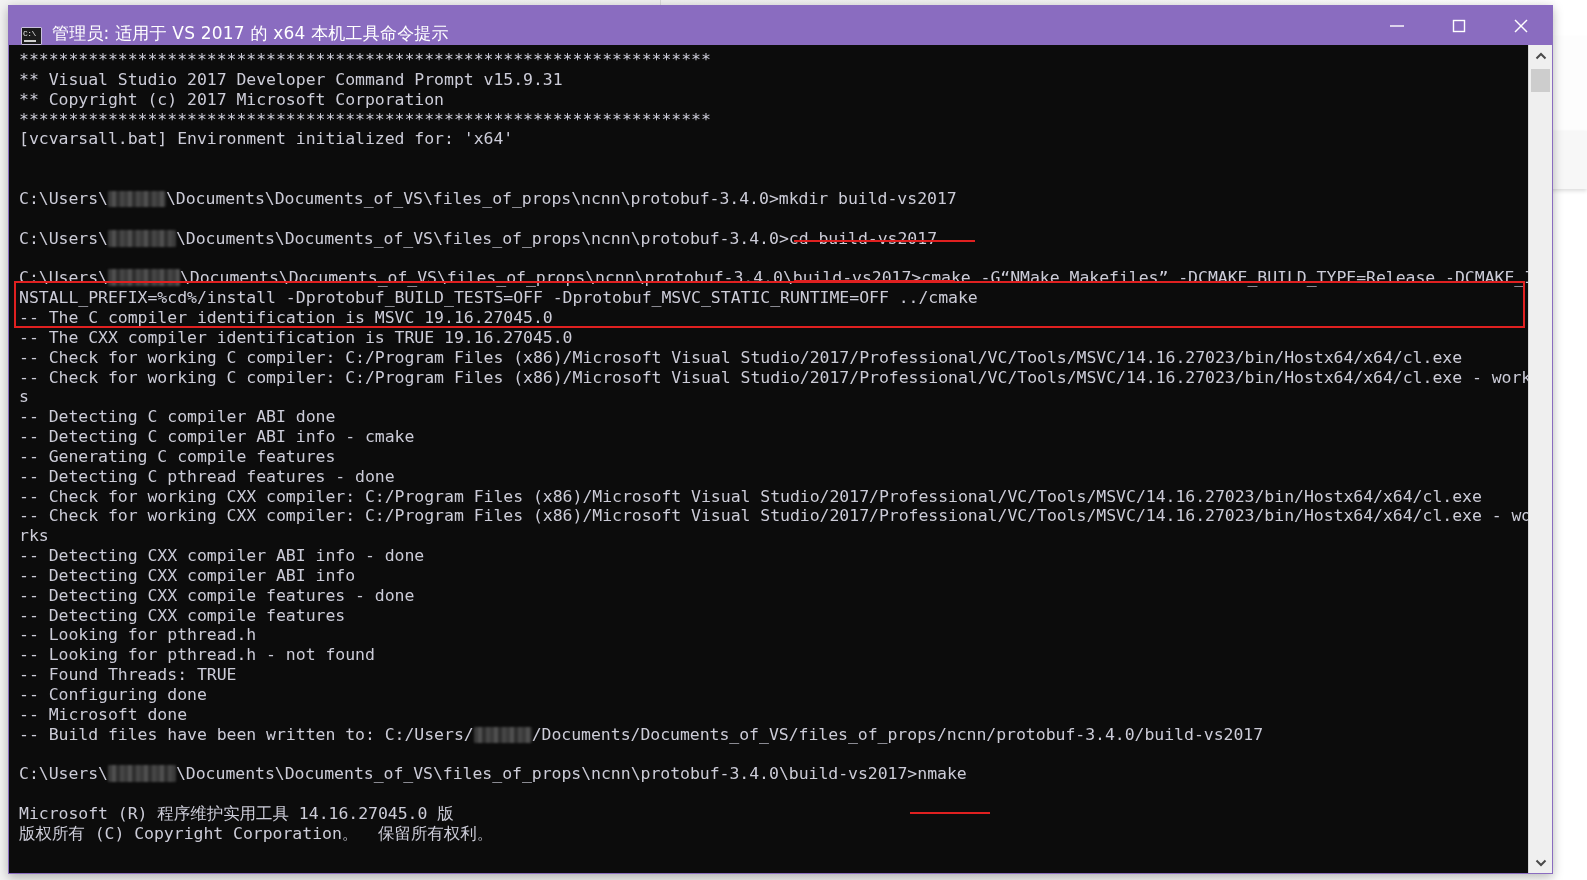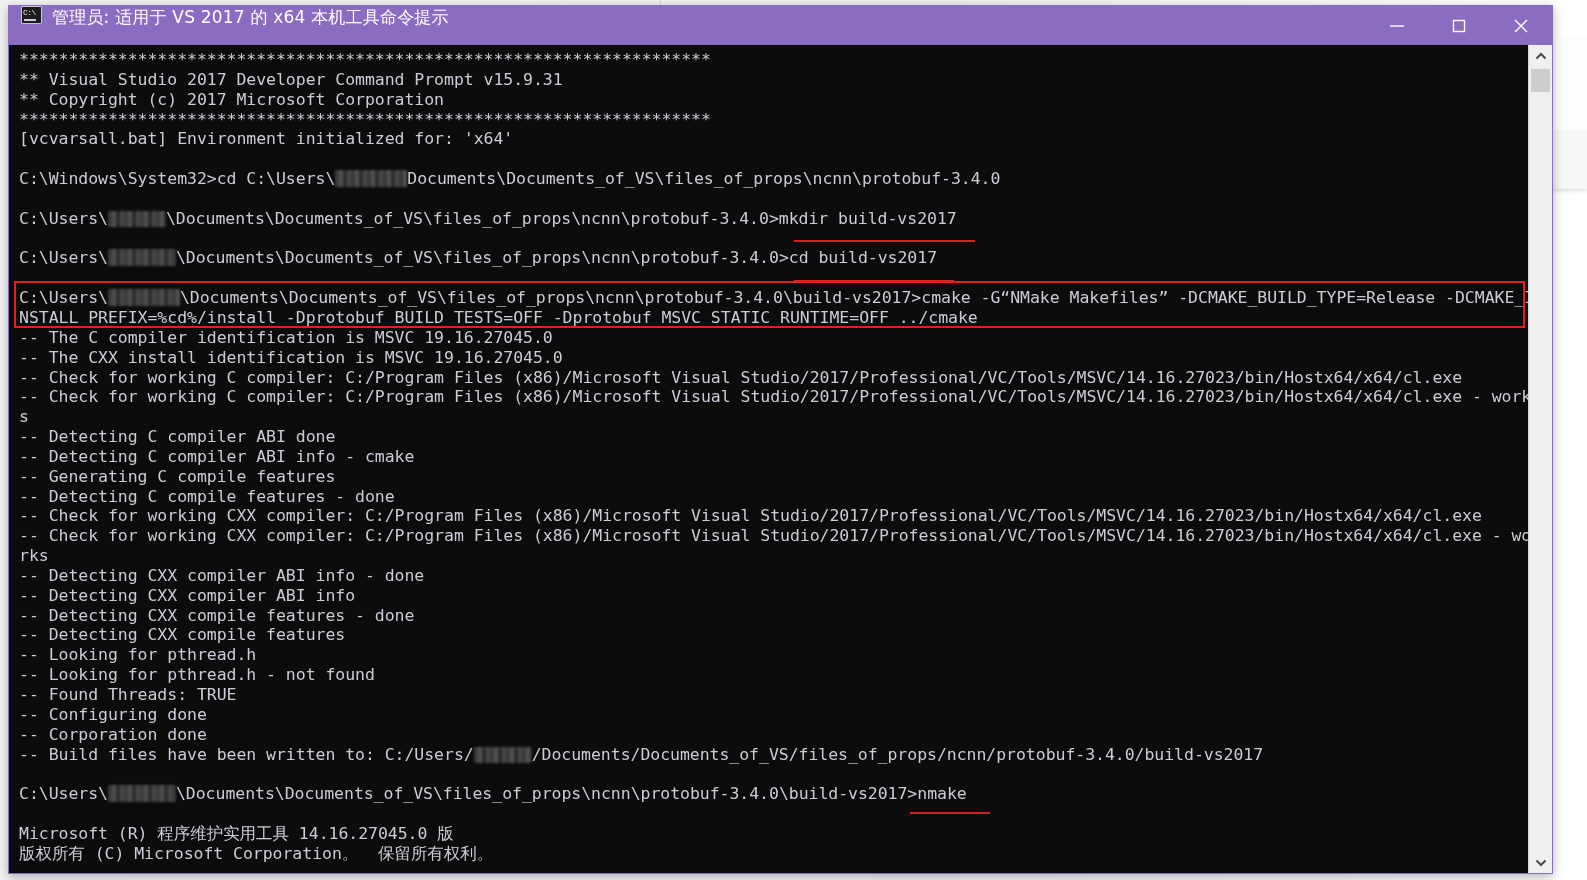--- a/index.html
+++ b/index.html
@@ -68,21 +68,21 @@
     box-sizing: border-box;
     box-shadow: 0 3px 10px rgba(0,0,0,0.28);
   }
 
   
   .titlebar {
     position: relative;
     height: 39px;
     background: #8a6cc0;
     display: flex;
-    align-items: flex-start;
+    align-items: flex-end;
     box-sizing: border-box;
   }
   .title-icon {
     width: 21px;
     height: 18px;
     margin-left: 12px;
     margin-right: 10px;
     background: #1c1c1c;
     border: 1px solid #c9c0dd;
     box-sizing: border-box;
@@ -258,55 +258,54 @@
   </div>
 
   <div class="term-wrap">
     <div class="term" id="term">
         <div class="line">**********************************************************************</div>
         <div class="line">** Visual Studio 2017 Developer Command Prompt v15.9.31</div>
         <div class="line">** Copyright (c) 2017 Microsoft Corporation</div>
         <div class="line">**********************************************************************</div>
         <div class="line">[vcvarsall.bat] Environment initialized for: 'x64'</div>
         <div class="line blank"> </div>
-        <div class="line">C:\Windows\System32&gt;cd C:\Users\<span class="redact r1"></span>Documents\Documents_of_VS\files_of_props\ncnn\protobuf-3.4.0</div>
         <div class="line blank"> </div>
         <div class="line">C:\Users\<span class="redact r3"></span>\Documents\Documents_of_VS\files_of_props\ncnn\protobuf-3.4.0&gt;mkdir build-vs2017</div>
         <div class="line blank"> </div>
         <div class="line">C:\Users\<span class="redact r2"></span>\Documents\Documents_of_VS\files_of_props\ncnn\protobuf-3.4.0&gt;cd build-vs2017</div>
         <div class="line blank"> </div>
         <div class="line">C:\Users\<span class="redact r1"></span>\Documents\Documents_of_VS\files_of_props\ncnn\protobuf-3.4.0\build-vs2017&gt;cmake -G“NMake Makefiles” -DCMAKE_BUILD_TYPE=Release -DCMAKE_I</div>
         <div class="line">NSTALL_PREFIX=%cd%/install -Dprotobuf_BUILD_TESTS=OFF -Dprotobuf_MSVC_STATIC_RUNTIME=OFF ../cmake</div>
         <div class="line">-- The C compiler identification is MSVC 19.16.27045.0</div>
-        <div class="line">-- The CXX install identification is MSVC 19.16.27045.0</div>
+        <div class="line">-- The CXX compiler identification is TRUE 19.16.27045.0</div>
         <div class="line">-- Check for working C compiler: C:/Program Files (x86)/Microsoft Visual Studio/2017/Professional/VC/Tools/MSVC/14.16.27023/bin/Hostx64/x64/cl.exe</div>
         <div class="line">-- Check for working C compiler: C:/Program Files (x86)/Microsoft Visual Studio/2017/Professional/VC/Tools/MSVC/14.16.27023/bin/Hostx64/x64/cl.exe - work</div>
         <div class="line">s</div>
         <div class="line">-- Detecting C compiler ABI done</div>
         <div class="line">-- Detecting C compiler ABI info - cmake</div>
         <div class="line">-- Generating C compile features</div>
-        <div class="line">-- Detecting C compile features - done</div>
+        <div class="line">-- Detecting C pthread features - done</div>
         <div class="line">-- Check for working CXX compiler: C:/Program Files (x86)/Microsoft Visual Studio/2017/Professional/VC/Tools/MSVC/14.16.27023/bin/Hostx64/x64/cl.exe</div>
         <div class="line">-- Check for working CXX compiler: C:/Program Files (x86)/Microsoft Visual Studio/2017/Professional/VC/Tools/MSVC/14.16.27023/bin/Hostx64/x64/cl.exe - wo</div>
         <div class="line">rks</div>
         <div class="line">-- Detecting CXX compiler ABI info - done</div>
         <div class="line">-- Detecting CXX compiler ABI info</div>
         <div class="line">-- Detecting CXX compile features - done</div>
         <div class="line">-- Detecting CXX compile features</div>
         <div class="line">-- Looking for pthread.h</div>
         <div class="line">-- Looking for pthread.h - not found</div>
         <div class="line">-- Found Threads: TRUE</div>
         <div class="line">-- Configuring done</div>
-        <div class="line">-- Corporation done</div>
+        <div class="line">-- Microsoft done</div>
         <div class="line">-- Build files have been written to: C:/Users/<span class="redact r3"></span>/Documents/Documents_of_VS/files_of_props/ncnn/protobuf-3.4.0/build-vs2017</div>
         <div class="line blank"> </div>
         <div class="line">C:\Users\<span class="redact r2"></span>\Documents\Documents_of_VS\files_of_props\ncnn\protobuf-3.4.0\build-vs2017&gt;nmake</div>
         <div class="line blank"> </div>
         <div class="line">Microsoft (R) 程序维护实用工具 14.16.27045.0 版</div>
-        <div class="line">版权所有 (C) Microsoft Corporation。  保留所有权利。</div>
+        <div class="line">版权所有 (C) Copyright Corporation。  保留所有权利。</div>
       </div>
 
     <div class="redbox" style="left:5px; top:236px; width:1511px; height:47px;"></div>
     <div class="redline" style="left:785px; top:195px; width:181px;"></div>
     <div class="redline" style="left:785px; top:235px; width:160px;"></div>
     <div class="redline" style="left:901px; top:767px; width:80px;"></div>
 
     <div class="scrollbar">
       <div class="sb-arrow sb-up">
         <svg width="12" height="9" viewBox="0 0 12 9">

